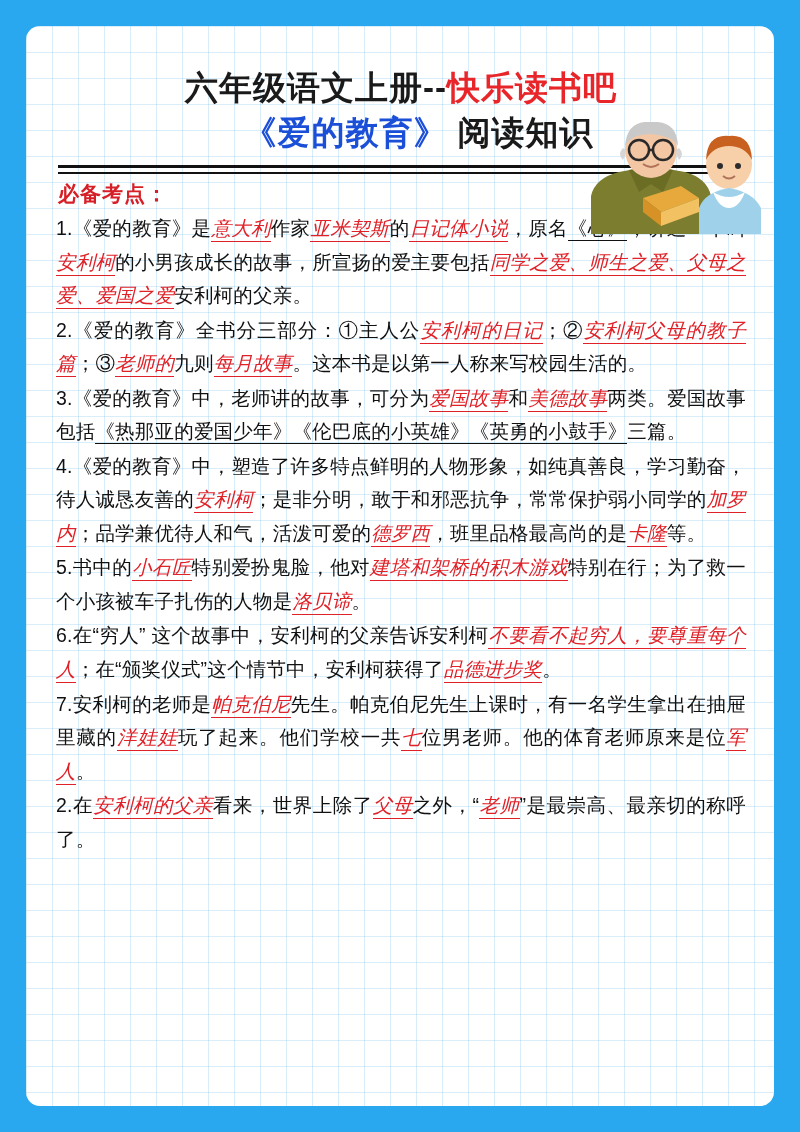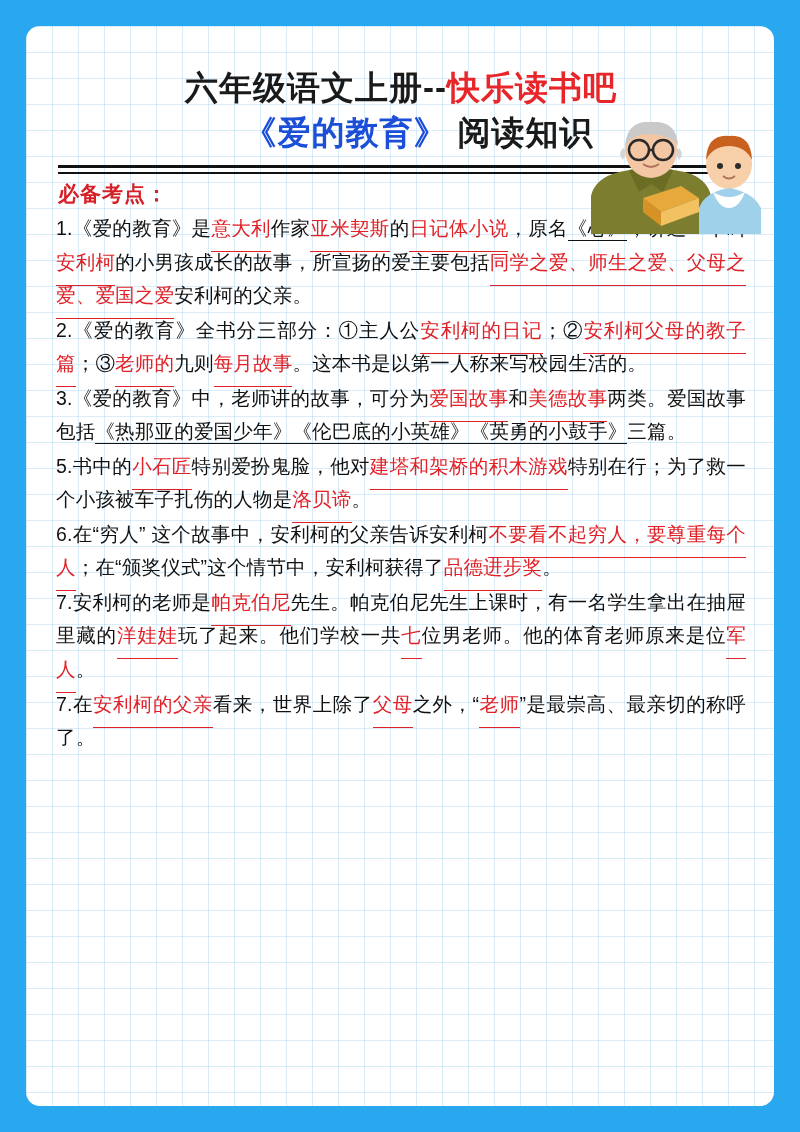--- a/index.html
+++ b/index.html
@@ -84,21 +84,22 @@
     color: #111;
     text-align: justify;
     letter-spacing: 0.2px;
   }
   .body p {
     margin: 0 0 1px 0;
   }
   .r {
     color: #e02127;
     border-bottom: 1.6px solid #e02127;
-    padding-bottom: 12px;
+    padding-bottom: 2px;
+    font-style: italic;
   }
   .u {
     border-bottom: 1.6px solid #111;
     padding-bottom: 1px;
   }
   
   .illus {
     position: absolute;
     right: 10px;
     top: 96px;
@@ -152,20 +153,21 @@
     </div>
 
     <div class="rule"></div>
 
     <div class="heading">必备考点：</div>
 
     <div class="body" id="body-text">
         <p><span>1.《爱的教育》是</span><span class="r">意大利</span><span>作家</span><span class="r">亚米契斯</span><span>的</span><span class="r">日记体小说</span><span>，原名</span><span class="u">《心》</span><span>，讲述一个叫</span><span class="r">安利柯</span><span>的小男孩成长的故事，所宣扬的爱主要包括</span><span class="r">同学之爱、师生之爱、父母之爱、爱国之爱</span><span>安利柯的父亲。</span></p>
         <p><span>2.《爱的教育》全书分三部分：①主人公</span><span class="r">安利柯的日记</span><span>；②</span><span class="r">安利柯父母的教子篇</span><span>；③</span><span class="r">老师的</span><span>九则</span><span class="r">每月故事</span><span>。这本书是以第一人称来写校园生活的。</span></p>
         <p><span>3.《爱的教育》中，老师讲的故事，可分为</span><span class="r">爱国故事</span><span>和</span><span class="r">美德故事</span><span>两类。爱国故事包括</span><span class="u">《热那亚的爱国少年》《伦巴底的小英雄》《英勇的小鼓手》</span><span>三篇。</span></p>
+        <p><span>4.《爱的教育》中，塑造了许多特点鲜明的人物形象，如纯真善良，学习勤奋，待人诚恳友善的</span><span class="r">安利柯</span><span>；是非分明，敢于和邪恶抗争，常常保护弱小同学的</span><span class="r">加罗内</span><span>；品学兼优待人和气，活泼可爱的</span><span class="r">德罗西</span><span>，班里品格最高尚的是</span><span class="r">卡隆</span><span>等。</span></p>
         <p><span>5.书中的</span><span class="r">小石匠</span><span>特别爱扮鬼脸，他对</span><span class="r">建塔和架桥的积木游戏</span><span>特别在行；为了救一个小孩被车子扎伤的人物是</span><span class="r">洛贝谛</span><span>。</span></p>
         <p><span>6.在“穷人” 这个故事中，安利柯的父亲告诉安利柯</span><span class="r">不要看不起穷人，要尊重每个人</span><span>；在“颁奖仪式”这个情节中，安利柯获得了</span><span class="r">品德进步奖</span><span>。</span></p>
         <p><span>7.安利柯的老师是</span><span class="r">帕克伯尼</span><span>先生。帕克伯尼先生上课时，有一名学生拿出在抽屉里藏的</span><span class="r">洋娃娃</span><span>玩了起来。他们学校一共</span><span class="r">七</span><span>位男老师。他的体育老师原来是位</span><span class="r">军人</span><span>。</span></p>
-        <p><span>7.在</span><span class="r">安利柯的父亲</span><span>看来，世界上除了</span><span class="r">父母</span><span>之外，“</span><span class="r">老师</span><span>”是最崇高、最亲切的称呼了。</span></p>
+        <p><span>2.在</span><span class="r">安利柯的父亲</span><span>看来，世界上除了</span><span class="r">父母</span><span>之外，“</span><span class="r">老师</span><span>”是最崇高、最亲切的称呼了。</span></p>
       </div>
 
   </div>
 </div>
 
 </body></html>

